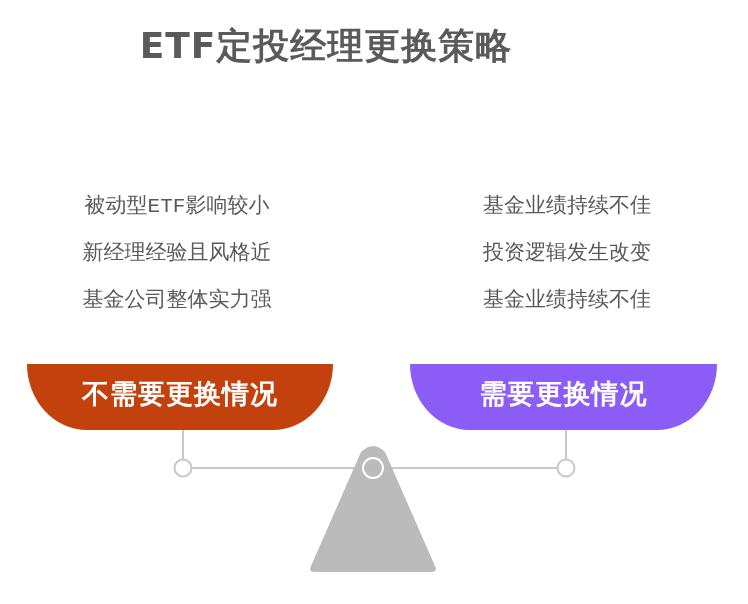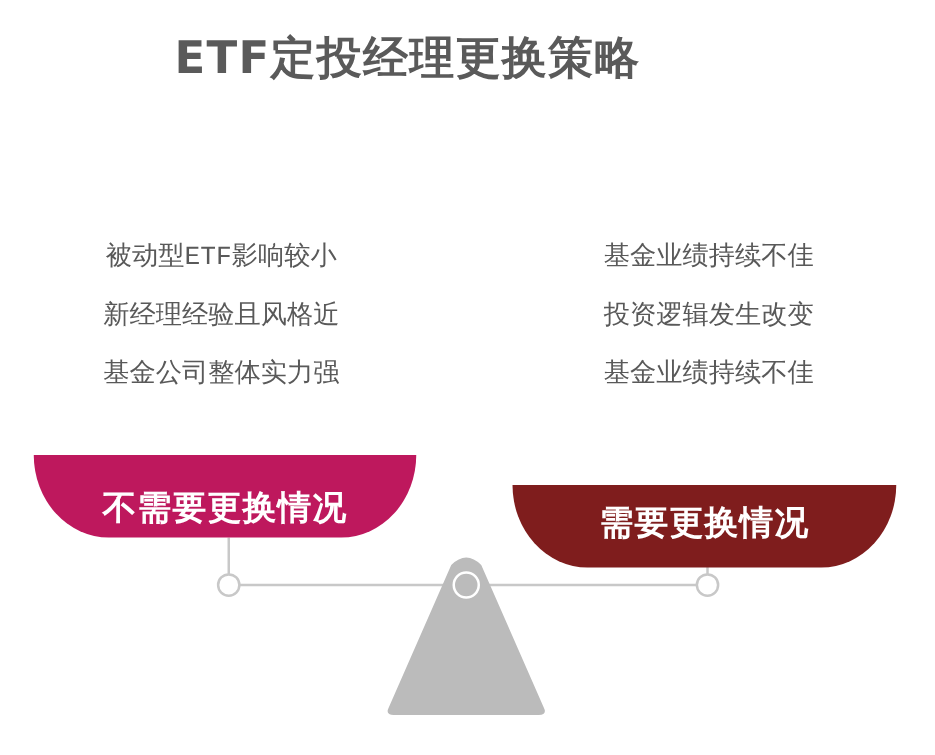--- a/index.html
+++ b/index.html
@@ -16,22 +16,22 @@
   .list.right { left: 402px; }
   .list .item {
     font-size: 21px; color: #595959; height: 47px; line-height: 34px; margin-bottom: 0;
   }
   .pan {
     position: absolute; top: 364px; height: 66px; width: 306px;
     border-radius: 0 0 60px 60px / 0 0 66px 66px;
     color: #ffffff; font-size: 27px; font-weight: bold;
     display: flex; align-items: center; justify-content: center; letter-spacing: 1px;
   }
-  .pan.left { left: 27px; background: #be185d; align-items: flex-end; }
-  .pan.right { left: 410px; width: 307px; background: #7f1d1d; margin-top: 24px; }
+  .pan.left { left: 27px; background: #c2410c; }
+  .pan.right { left: 410px; width: 307px; background: #8b5cf6; }
   .pan span { display: block; padding-bottom: 6px; }
   svg.scale { position: absolute; left: 0; top: 0; }
 </style>
 </head>
 <body>
 
 <div class="title">ETF定投经理更换策略</div>
 
 <div class="list left">
   <div class="item">被动型ETF影响较小</div>

